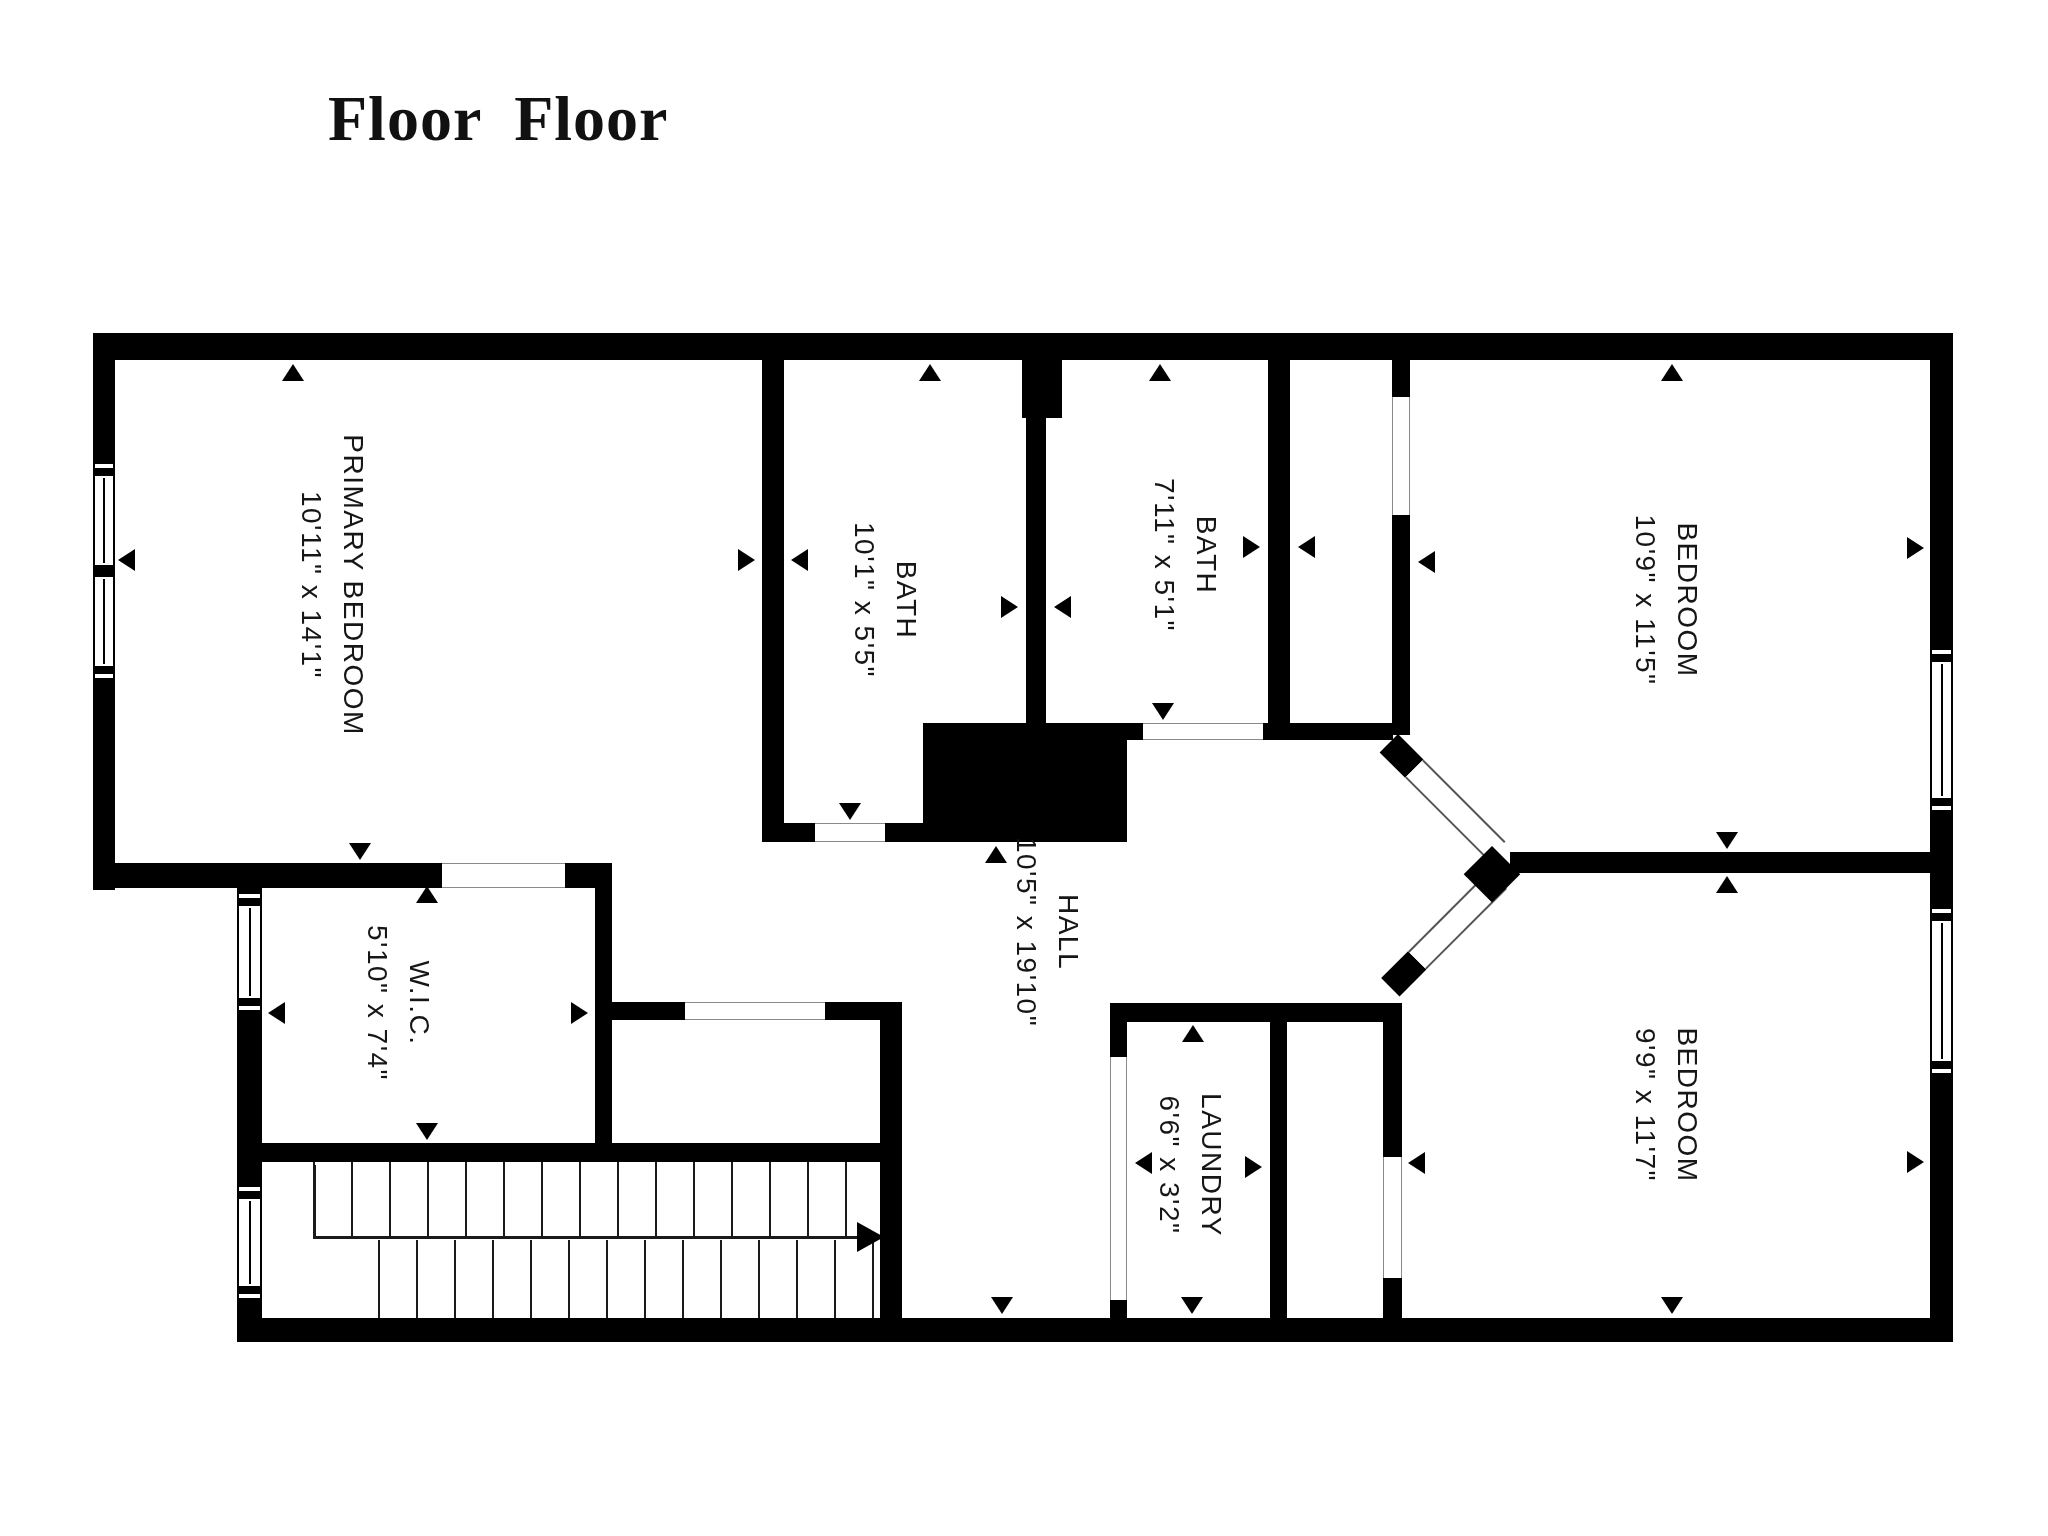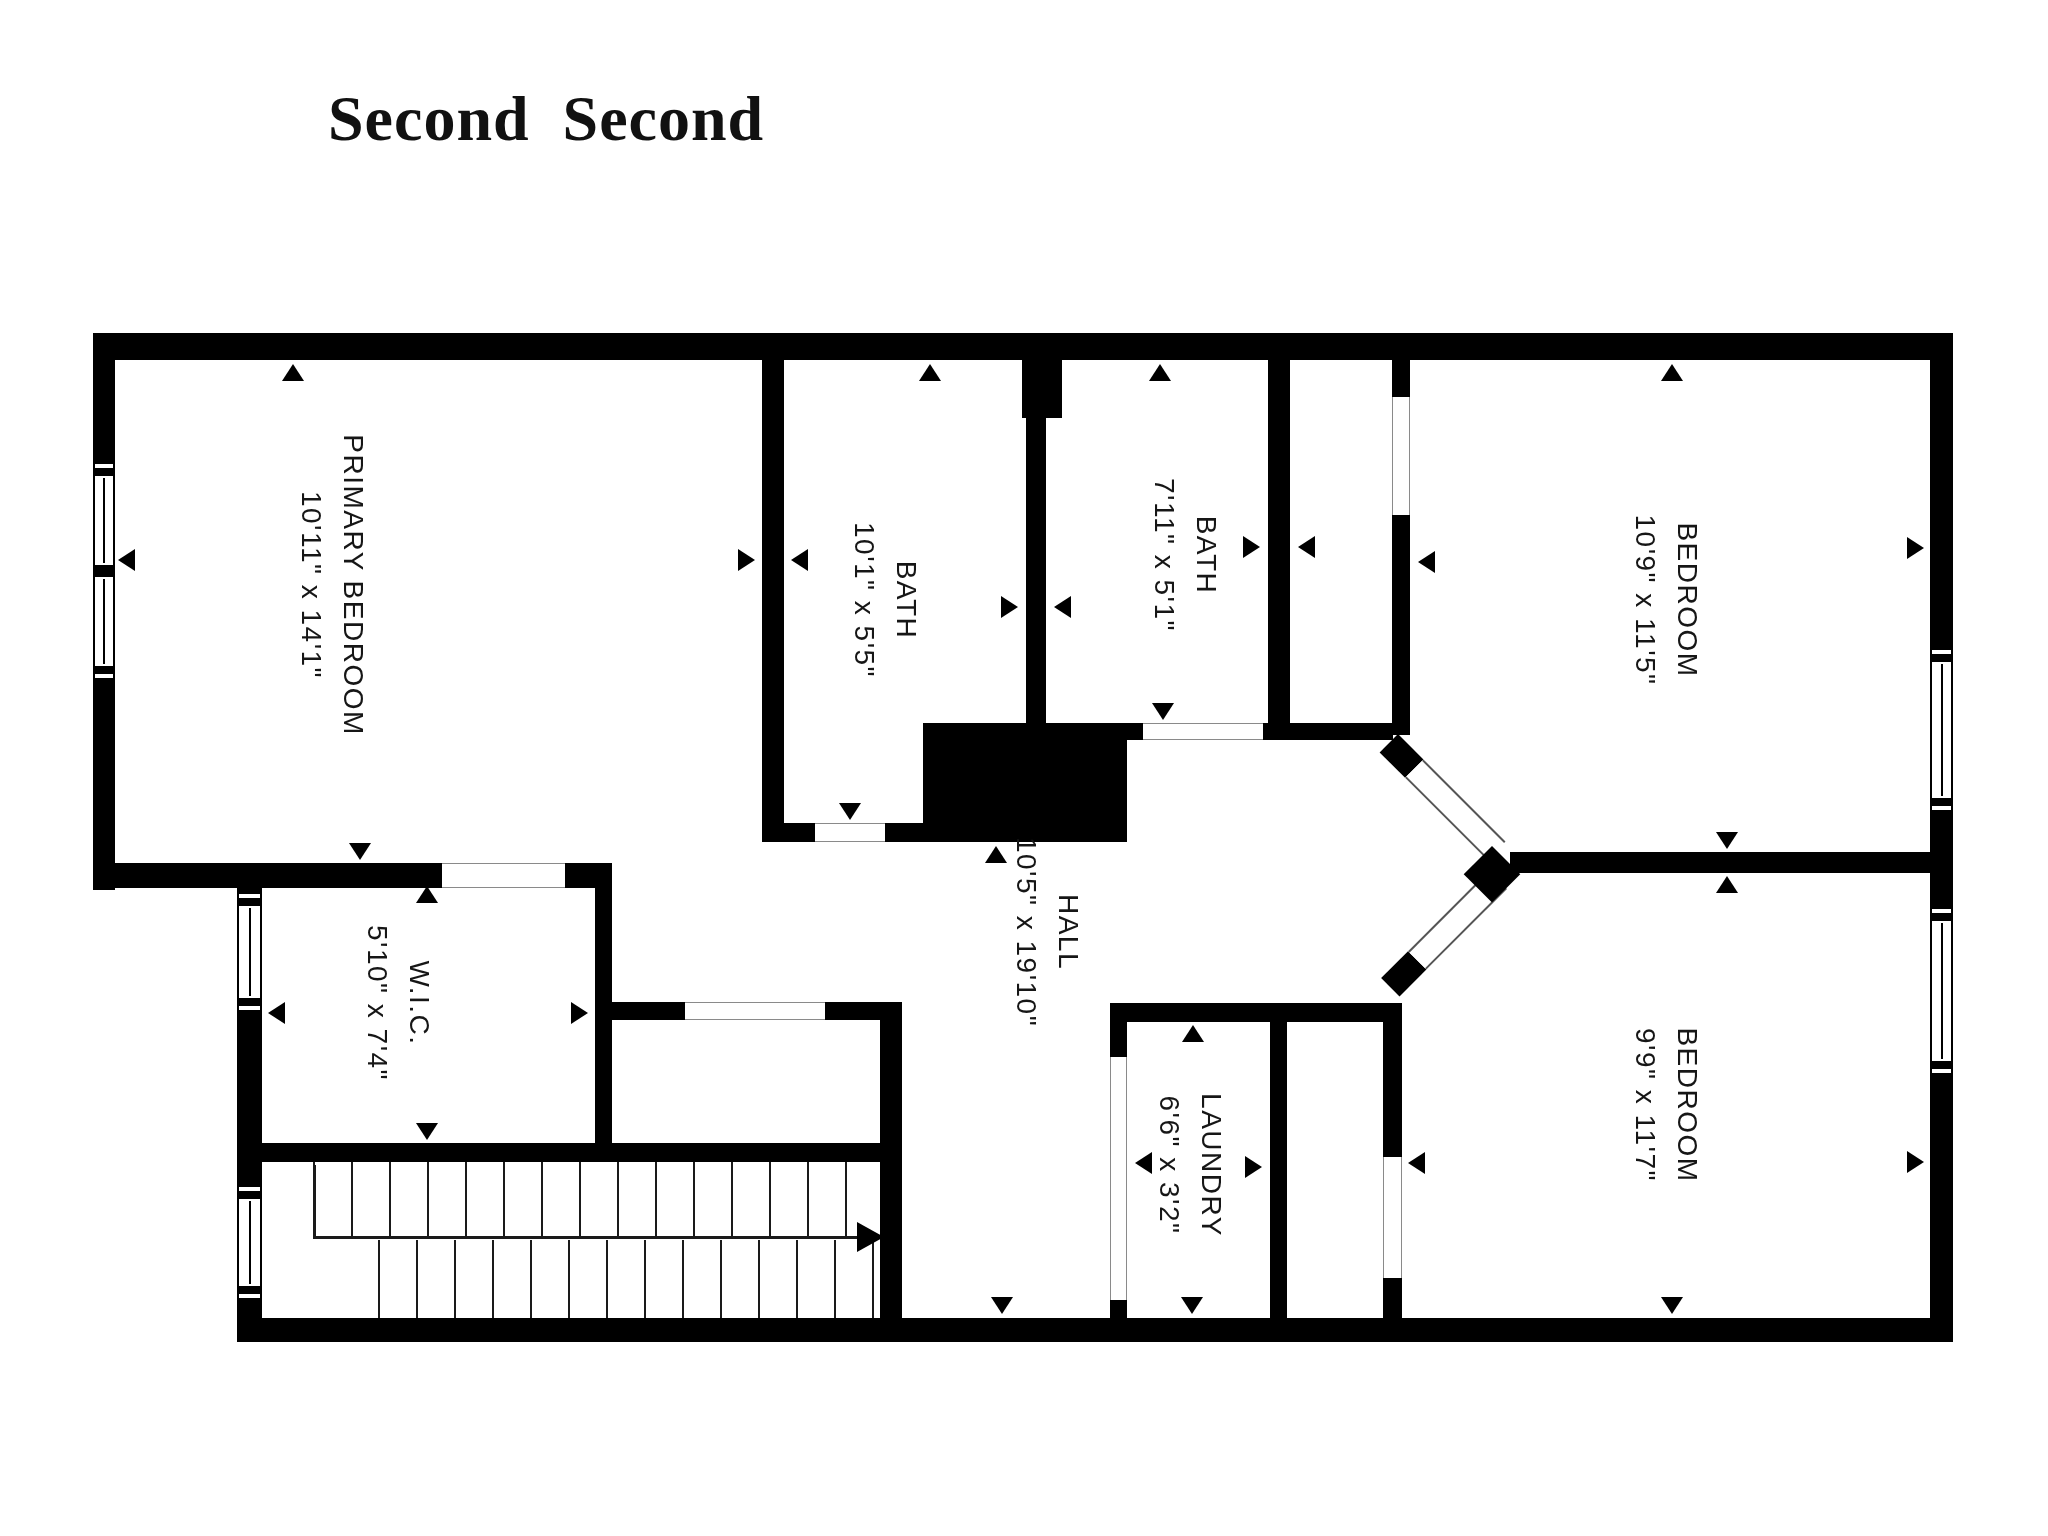--- a/index.html
+++ b/index.html
@@ -23,21 +23,21 @@
   .junction{position:absolute;background:#000;transform-origin:0 0;}
   .lbl{position:absolute;width:0;height:0;}
   .lbl .rot{position:absolute;white-space:nowrap;text-align:center;color:#161616;
             transform:translate(-50%,-50%) rotate(90deg);font-size:28px;line-height:1.5;letter-spacing:1.5px;}
   .stairhead{position:absolute;width:0;height:0;border-top:15px solid transparent;border-bottom:15px solid transparent;border-left:27px solid #000;}
 </style>
 </head>
 <body>
 
 <div id="screen">
-  <div id="title">Second Second</div>
+  <div id="title">Floor Floor</div>
   <div id="plan">
       <div class="wall" style="position: absolute; left: 93px; top: 333px; width: 1860px; height: 27px;"></div>
       <div class="wall" style="position: absolute; left: 93px; top: 333px; width: 22px; height: 557px;"></div>
       <div class="wall" style="position: absolute; left: 93px; top: 863px; width: 349px; height: 25px;"></div>
       <div class="wall" style="position: absolute; left: 565px; top: 863px; width: 47px; height: 25px;"></div>
       <div class="wall" style="position: absolute; left: 237px; top: 863px; width: 25px; height: 479px;"></div>
       <div class="wall" style="position: absolute; left: 237px; top: 1318px; width: 1716px; height: 24px;"></div>
       <div class="wall" style="position: absolute; left: 1930px; top: 333px; width: 23px; height: 1009px;"></div>
       <div class="wall" style="position: absolute; left: 762px; top: 360px; width: 22px; height: 463px;"></div>
       <div class="wall" style="position: absolute; left: 762px; top: 823px; width: 53px; height: 19px;"></div>

